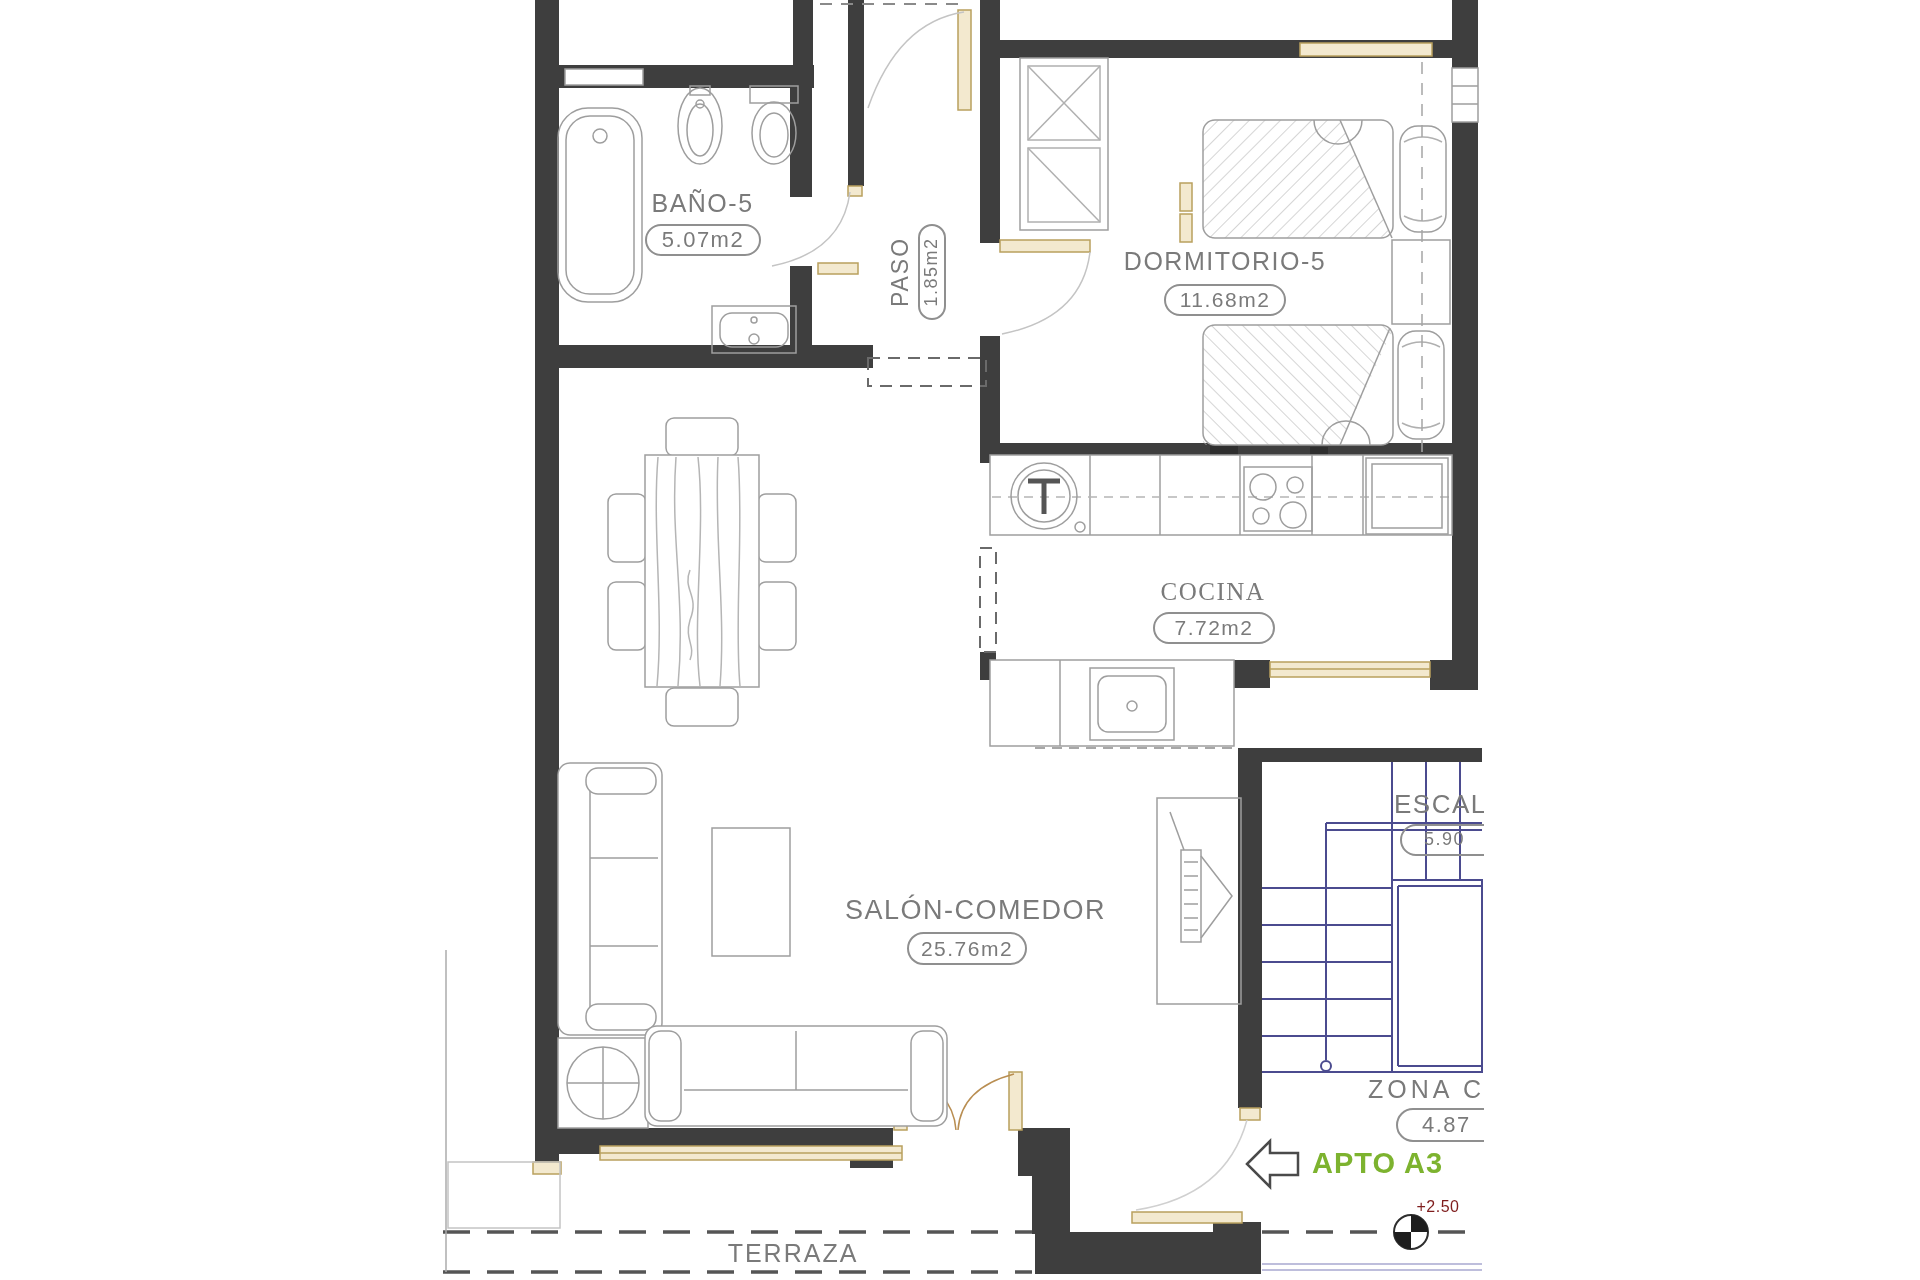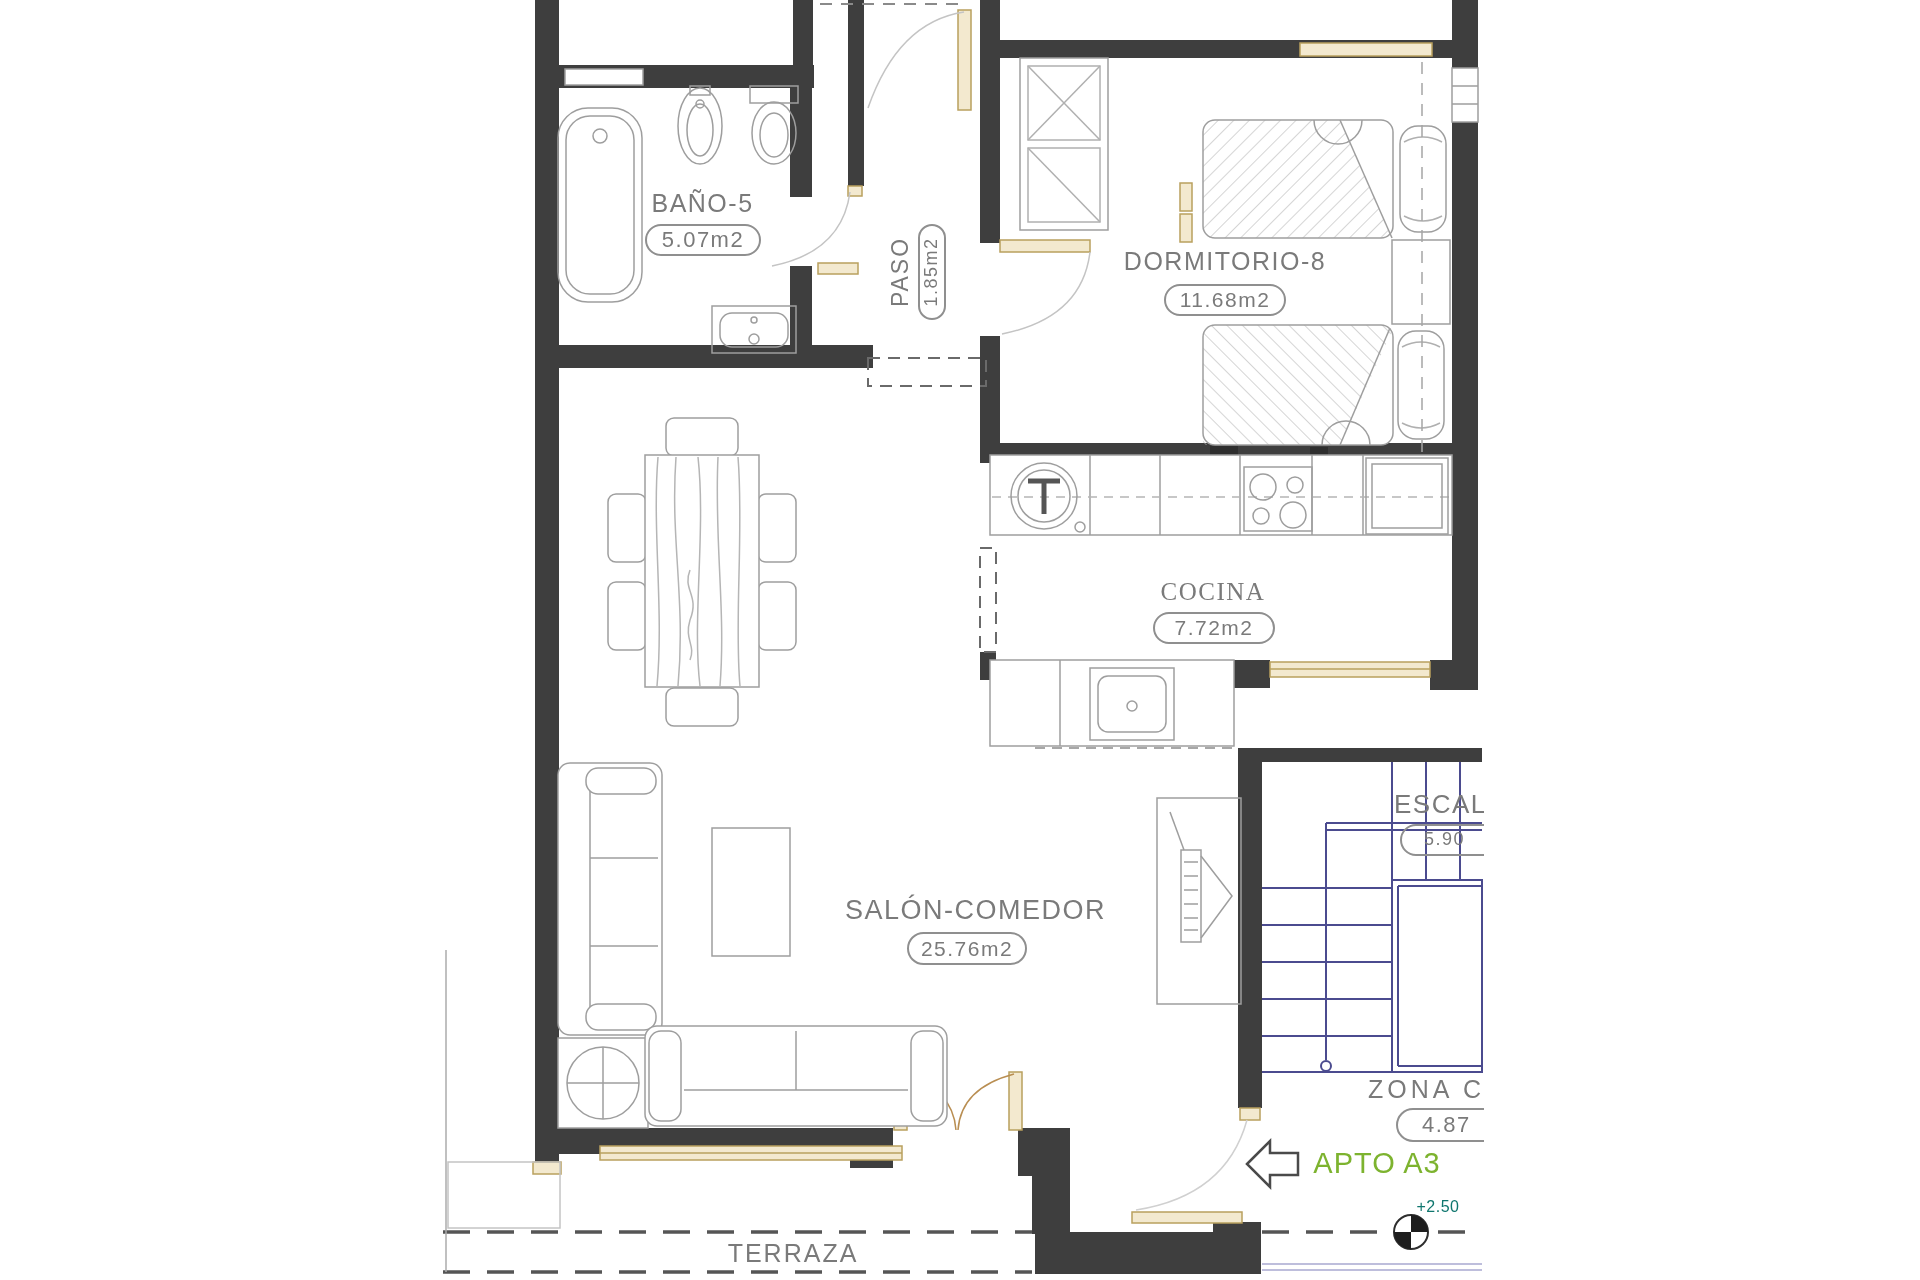--- a/index.html
+++ b/index.html
@@ -6,21 +6,21 @@
   #stage{position:relative;width:1920px;height:1280px;background:#ffffff;overflow:hidden;
          font-family:"Liberation Sans", sans-serif;}
   #plan-svg{position:absolute;left:0;top:0;}
   .lbl{position:absolute;color:#7a7a7a;letter-spacing:1.5px;white-space:nowrap;
        text-align:center;line-height:1.1;}
   .oval{border:2px solid #8f8f8f;border-radius:40px;color:#7a7a7a;
         display:flex;align-items:center;justify-content:center;}
   .clipbox{position:absolute;overflow:hidden;}
   .rot{transform:rotate(-90deg);display:flex;flex-direction:column;align-items:center;
        justify-content:center;gap:4px;}
-  .green{color:#7db32f;font-weight:400;letter-spacing:1px;}
+  .green{color:#7db32f;font-weight:700;letter-spacing:1px;}
 </style>
 </head>
 <body>
 
 <div id="stage">
 
 <svg id="plan-svg" width="1920" height="1280" viewBox="0 0 1920 1280">
   <defs>
     <pattern id="h1" width="11" height="11" patternUnits="userSpaceOnUse" patternTransform="rotate(45)">
       <line x1="0" y1="0" x2="0" y2="11" stroke="#b9b9b9" stroke-width="1.2"></line>
@@ -267,21 +267,21 @@
 </svg>
 
 <div class="lbl" style="left:640px;top:190px;width:125px;font-size:25px;">BAÑO-5</div>
 <div class="lbl oval" style="left:645px;top:224px;width:112px;height:28px;font-size:22px;">5.07m2</div>
 
 <div class="lbl rot" style="left:857px;top:236px;width:120px;height:72px;">
   <div style="font-size:23px;letter-spacing:2px;">PASO</div>
   <div class="oval" style="width:92px;height:24px;font-size:18px;">1.85m2</div>
 </div>
 
-<div class="lbl" style="left:1120px;top:248px;width:210px;font-size:25px;">DORMITORIO-8</div>
+<div class="lbl" style="left:1120px;top:248px;width:210px;font-size:25px;">DORMITORIO-5</div>
 <div class="lbl oval" style="left:1164px;top:284px;width:118px;height:28px;font-size:21px;">11.68m2</div>
 
 <div class="lbl" style="left:1158px;top:578px;width:110px;font-size:25px;font-family:Liberation Serif, serif;">COCINA</div>
 <div class="lbl oval" style="left:1153px;top:612px;width:118px;height:28px;font-size:21px;">7.72m2</div>
 
 <div class="lbl" style="left:845px;top:896px;width:240px;font-size:27px;">SALÓN-COMEDOR</div>
 <div class="lbl oval" style="left:907px;top:932px;width:116px;height:29px;font-size:21px;">25.76m2</div>
 
 <div class="clipbox" style="left:1394px;top:790px;width:90px;height:30px;">
   <div class="lbl" style="left:0;top:0;font-size:26px;">ESCAL</div>
@@ -294,15 +294,15 @@
   <div class="lbl" style="left:0;top:0;font-size:25px;letter-spacing:4px;text-align:center;">ZONA C</div>
 </div>
 <div class="clipbox" style="left:1396px;top:1108px;width:88px;height:36px;">
   <div class="lbl oval" style="left:0;top:0;width:132px;height:30px;font-size:22px;justify-content:flex-start;padding-left:24px;">4.87</div>
 </div>
 
 <div class="lbl" style="left:718px;top:1240px;width:150px;font-size:25px;letter-spacing:2px;">TERRAZA</div>
 
 <div class="lbl green" style="left:1312px;top:1148px;width:130px;font-size:29px;">APTO A3</div>
 
-<div class="lbl" style="left:1408px;top:1198px;width:60px;font-size:16px;color:#0f766e;letter-spacing:0.5px;">+2.50</div>
+<div class="lbl" style="left:1408px;top:1198px;width:60px;font-size:16px;color:#7f1d1d;letter-spacing:0.5px;">+2.50</div>
 
 </div>
 
 </body></html>

